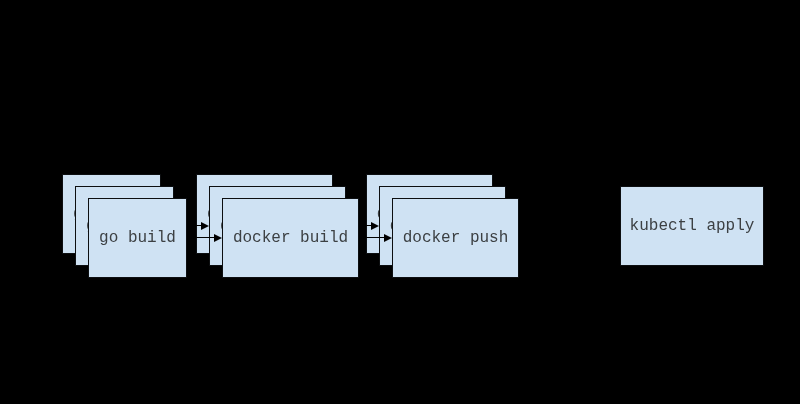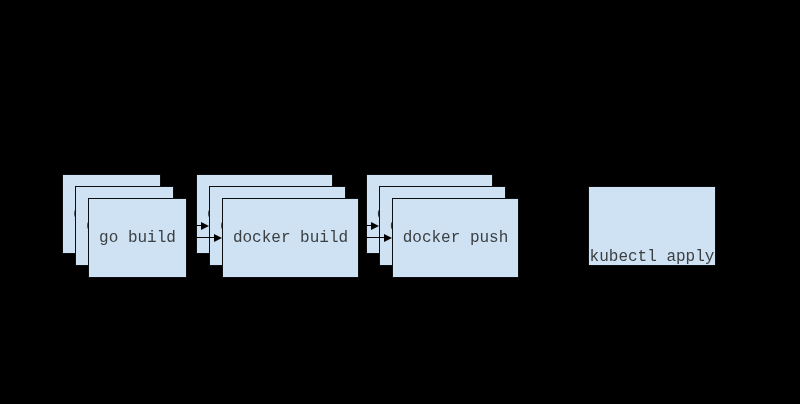--- a/index.html
+++ b/index.html
@@ -73,21 +73,21 @@
   <div class="layer">
     <div class="node" style="left:75px; top:186px; width:99px;">
       <span class="node-label">go build</span>
     </div>
     <div class="node" style="left:209px; top:186px; width:137px;">
       <span class="node-label">docker build</span>
     </div>
     <div class="node" style="left:379px; top:186px; width:127px;">
       <span class="node-label">docker push</span>
     </div>
-    <div class="node" style="left:588px; top:186px; width:128px;align-items:flex-end;">
+    <div class="node" style="left:620px; top:186px; width:144px;">
       <span class="node-label">kubectl apply</span>
     </div>
     <div class="arrow-line" style="left:174px; top:225.3px; width:27px;"></div>
     <div class="arrow-head" style="left:201px; top:222px;"></div>
     <div class="arrow-line" style="left:346px; top:225.3px; width:25px;"></div>
     <div class="arrow-head" style="left:371px; top:222px;"></div>
     <div class="arrow-line" style="left:506px; top:225.3px; width:74px;"></div>
     <div class="arrow-head" style="left:580px; top:222px;"></div>
   </div>
 

